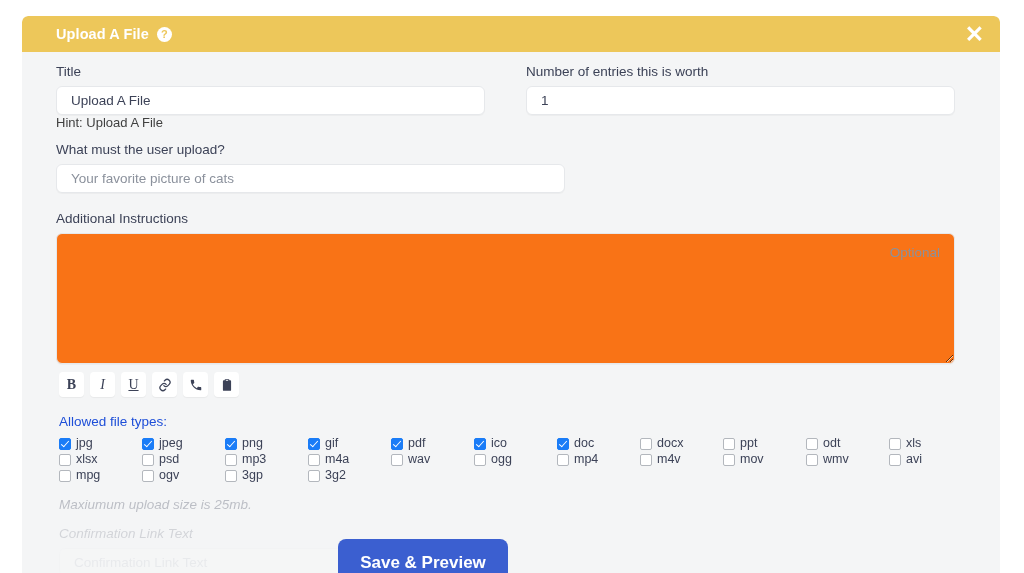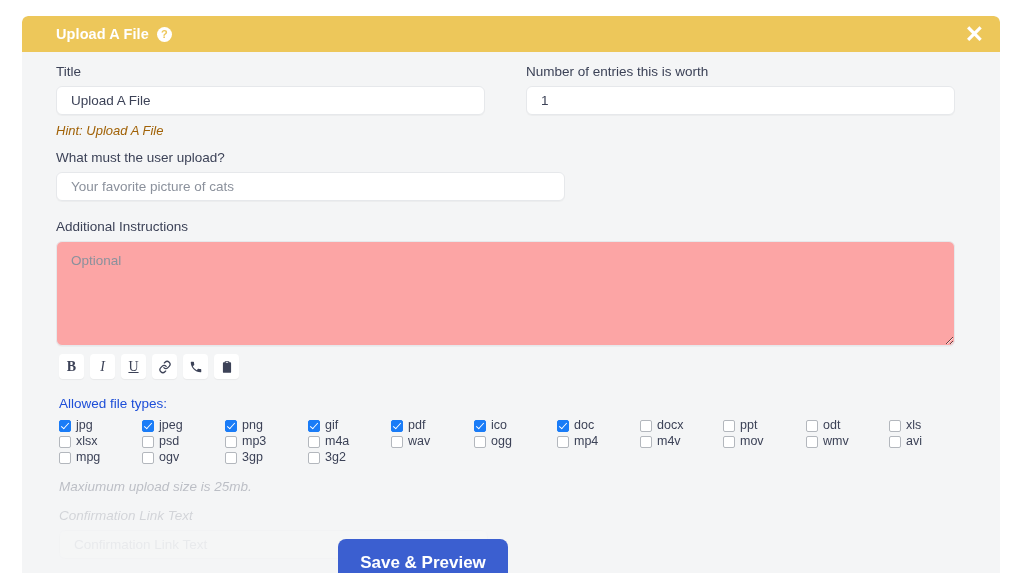--- a/index.html
+++ b/index.html
@@ -99,42 +99,41 @@
     font-size: 13.5px;
     color: #3c4257;
     font-family: "Liberation Sans", sans-serif;
     box-shadow: 0 1px 1px rgba(0,0,0,.035);
     outline: none;
   }
   .text-input::placeholder { color: #8b919c; }
 
   .hint-text {
     font-size: 13px;
-    color: #a16207;
-    margin-top: 8px;
-    font-style: italic;
+    color: #404040;
   }
 
   .block { margin-top: 18px; }
 
   .textarea-input {
     display: block;
     box-sizing: border-box;
     width: 899px;
-    height: 105px;
-    background: #fca5a5;
+    height: 131px;
+    background: #f97316;
     border: 1px solid #e6e8eb;
     border-radius: 6px;
     padding: 11px 14px;
     font-size: 13.5px;
     color: #3c4257;
     font-family: "Liberation Sans", sans-serif;
     box-shadow: 0 1px 1px rgba(0,0,0,.035);
     outline: none;
     resize: vertical;
+    text-align: right;
   }
   .textarea-input::placeholder { color: #8b919c; }
 
   
   #editor-toolbar {
     display: flex;
     gap: 6px;
     margin-top: 8px;
     margin-left: 3px;
   }

